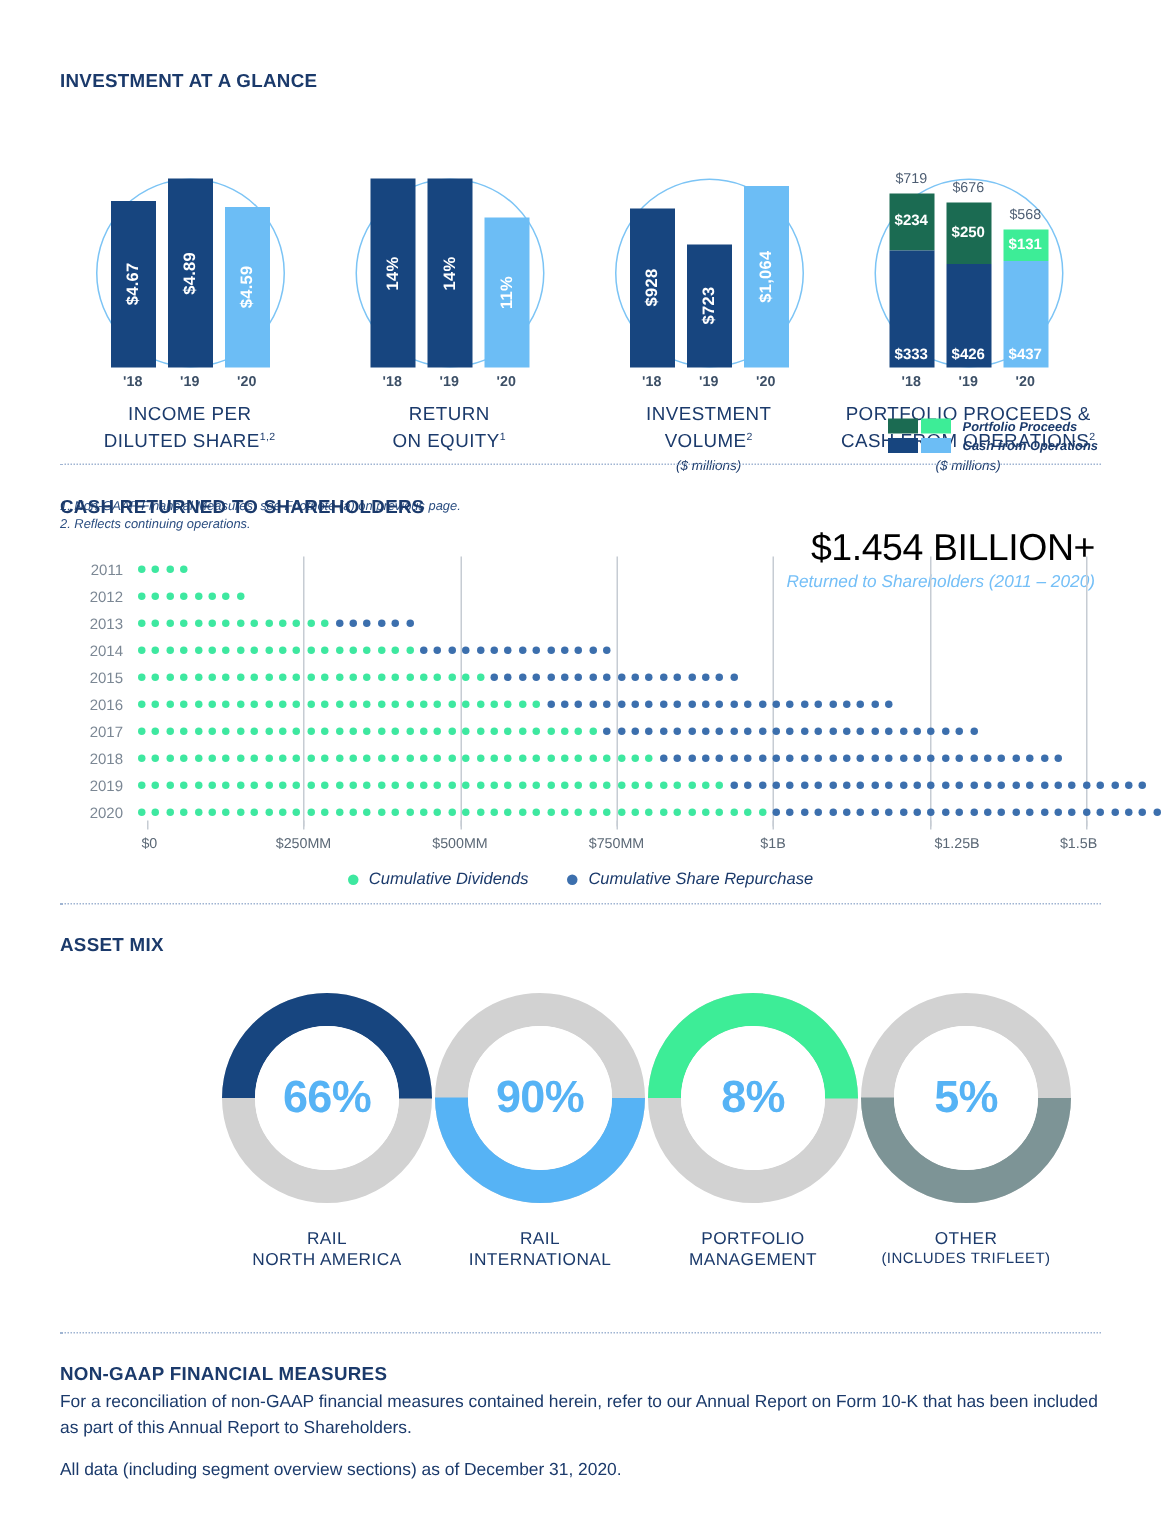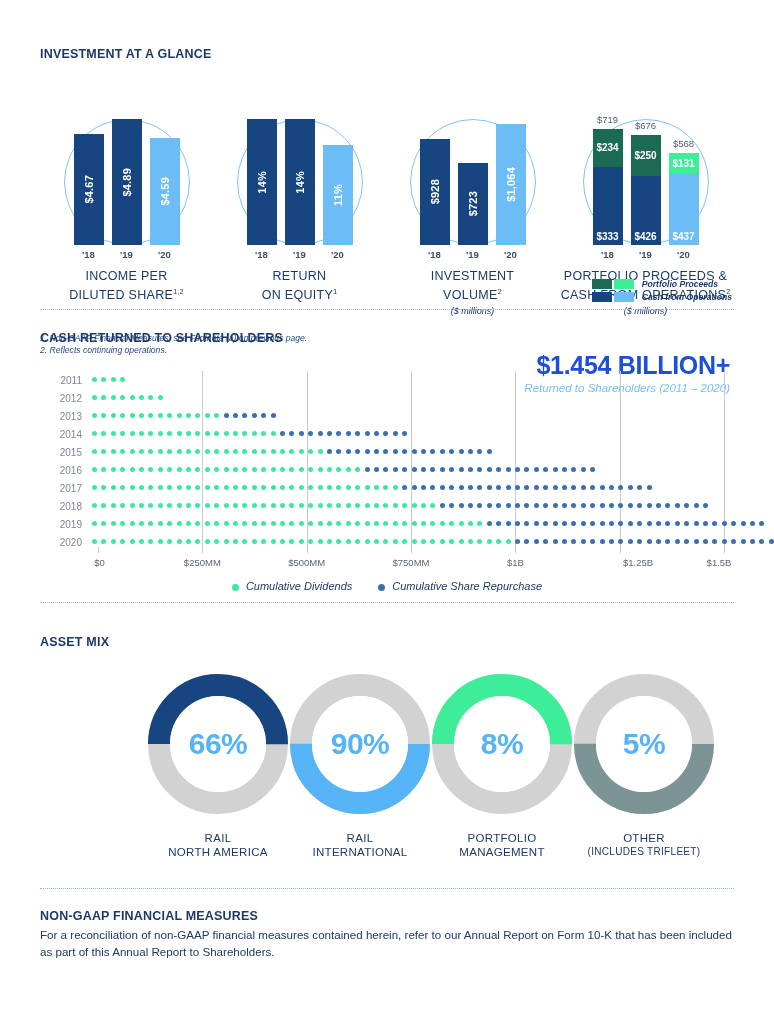--- a/index.html
+++ b/index.html
@@ -79,28 +79,28 @@
   .dcrow { display: flex; align-items: center; height: 18px; }
   .dcyear { width: 52px; text-align: right; padding-right: 10px; font-size: 10px; color: #7b8794; }
   .dcdots { position: relative; flex: 1; height: 18px; }
   .dot { position: absolute; top: 6px; width: 5px; height: 5px; border-radius: 50%; }
   .dc-axis { position: absolute; left: 58px; right: 10px; top: 182px; height: 20px; }
   .tick { position: absolute; font-size: 9.5px; color: #5b6876; transform: translateX(-50%); top: 4px; white-space: nowrap; }
   .tickmark { position: absolute; top: -6px; width: 1px; height: 6px; background: #c6ccd3; }
   .headline {
     position: absolute; right: 4px; top: 42px; text-align: right;
   }
-  .headline .big { font-size: 25px; font-weight: 700; color: #1d4ed8; letter-spacing: -.3px; }
+  .headline .big { font-size: 25px; font-weight: 400; color: #000000; letter-spacing: -.3px; }
   .headline .small { font-size: 11.5px; font-style: italic; color: #74bff7; margin-top: 2px; }
   .dc-legend { display: flex; justify-content: center; gap: 26px; margin-top: 14px; font-size: 11px; font-style: italic; color: #1b3a6b; }
   .dc-legend span.dotl { width: 7px; height: 7px; border-radius: 50%; display: inline-block; margin-right: 7px; vertical-align: middle; }
 
   
   #sec-asset { position: absolute; left: 40px; top: 602px; width: 694px; }
-  #sec-asset .sect-title { margin-top: 32px; }
+  #sec-asset .sect-title { margin-top: 20px; }
   .asset-sub { font-size: 11.5px; font-style: italic; color: #1b3a6b; margin-top: 3px; }
   .donuts { position: relative; height: 190px; margin-top: 22px; }
   .donut-item { position: absolute; top: 0; width: 160px; text-align: center; }
   .donut { position: relative; width: 146px; height: 146px; margin: 0 auto; }
   .donut svg { display: block; }
   .donut-pct {
     position: absolute; left: 0; top: 0; width: 146px; height: 146px;
     display: flex; align-items: center; justify-content: center;
     font-size: 30px; font-weight: 700; color: #56b3f5; letter-spacing: -.5px;
   }
@@ -858,15 +858,16 @@
             <div class="sm">(INCLUDES TRIFLEET)</div>
           </div>
         </div>
       </div>
   </div>
 
   <div id="sec-gaap">
     <div class="divider"></div>
     <div class="sect-title">NON-GAAP FINANCIAL MEASURES</div>
     <div class="gaap-p">For a reconciliation of non-GAAP financial measures contained herein, refer to our Annual Report on Form 10-K that has been included as part of this Annual Report to Shareholders.</div>
+    <div class="gaap-p gaap-p2">All data (including segment overview sections) as of December 31, 2020.</div>
   </div>
 
 </div>
 
 </body></html>

